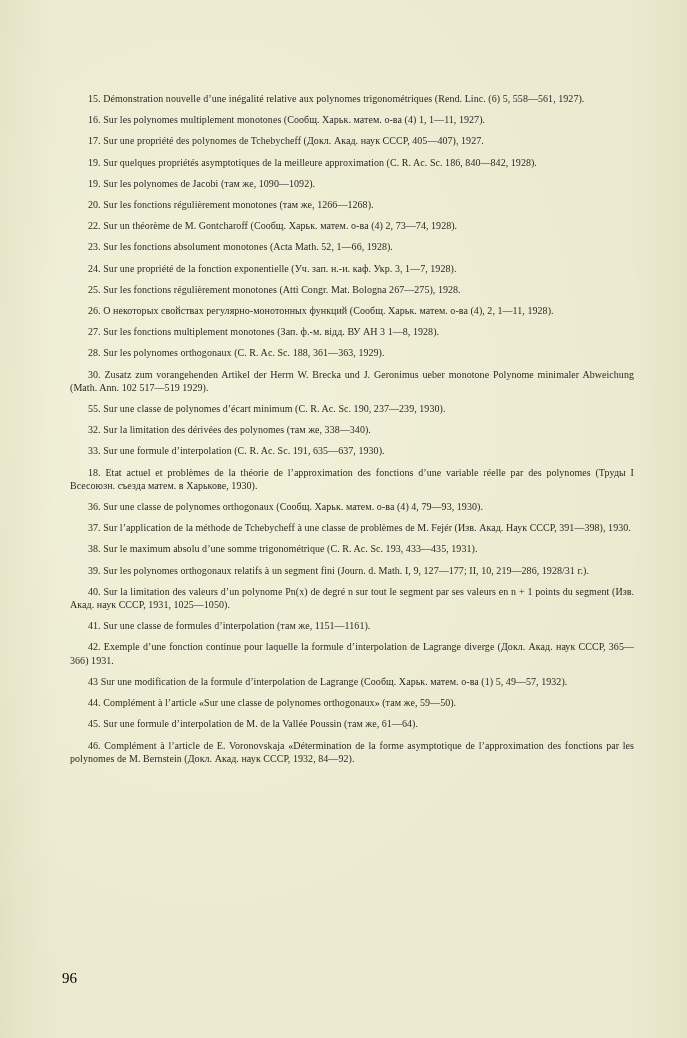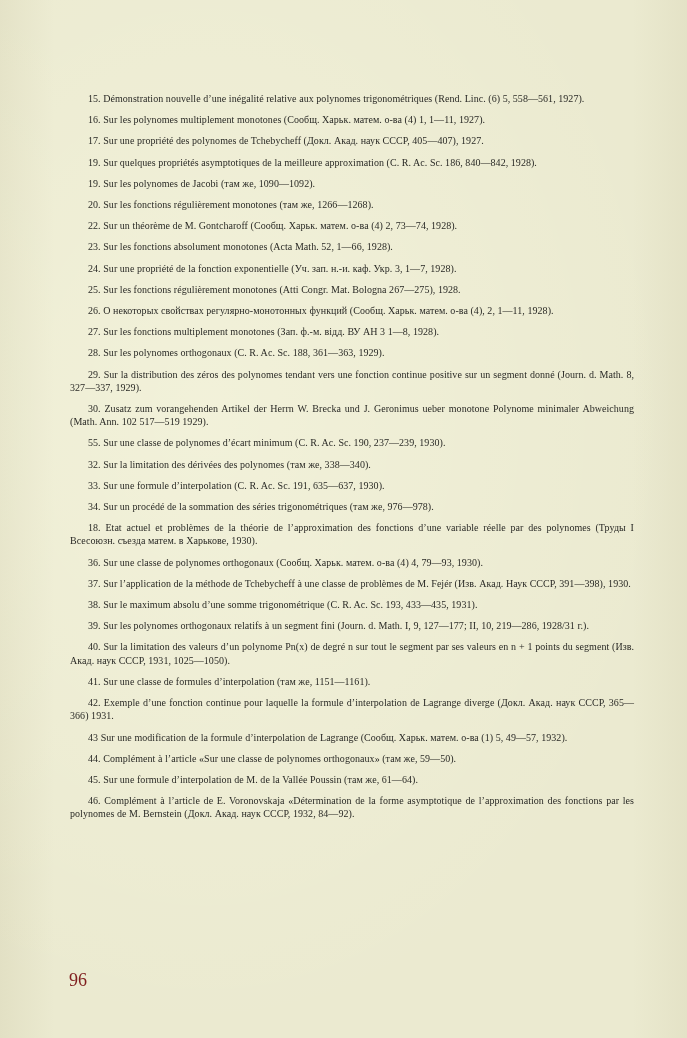--- a/index.html
+++ b/index.html
@@ -16,47 +16,45 @@
   }
   .entry {
     font-size: 10px; line-height: 13.2px;
     text-align: justify;
     text-indent: 18px;
     margin: 8px;
     letter-spacing: 0.05px;
   }
   .entry .num { }
   .page-number {
-    position: absolute; left: 69px; top: 970px;
-    font-size: 18px; color: #7f1d1d;
+    position: absolute; left: 62px; top: 970px;
+    font-size: 15px; color: #000000;
   }
 </style>
 </head>
 <body>
 
 <div class="page">
   <p class="entry"><span class="num">15.</span> <span>Démonstration nouvelle d’une inégalité relative aux polynomes trigonométriques (Rend. Linc. (6) 5, 558—561, 1927).</span></p>
   <p class="entry"><span class="num">16.</span> <span>Sur les polynomes multiplement monotones (Сообщ. Харьк. матем. о-ва (4) 1, 1—11, 1927).</span></p>
   <p class="entry"><span class="num">17.</span> <span>Sur une propriété des polynomes de Tchebycheff (Докл. Акад. наук СССР, 405—407), 1927.</span></p>
   <p class="entry"><span class="num">19.</span> <span>Sur quelques propriétés asymptotiques de la meilleure approximation (C. R. Ac. Sc. 186, 840—842, 1928).</span></p>
   <p class="entry"><span class="num">19.</span> <span>Sur les polynomes de Jacobi (там же, 1090—1092).</span></p>
   <p class="entry"><span class="num">20.</span> <span>Sur les fonctions régulièrement monotones (там же, 1266—1268).</span></p>
   <p class="entry"><span class="num">22.</span> <span>Sur un théorème de M. Gontcharoff (Сообщ. Харьк. матем. о-ва (4) 2, 73—74, 1928).</span></p>
   <p class="entry"><span class="num">23.</span> <span>Sur les fonctions absolument monotones (Acta Math. 52, 1—66, 1928).</span></p>
   <p class="entry"><span class="num">24.</span> <span>Sur une propriété de la fonction exponentielle (Уч. зап. н.-и. каф. Укр. 3, 1—7, 1928).</span></p>
   <p class="entry"><span class="num">25.</span> <span>Sur les fonctions régulièrement monotones (Atti Congr. Mat. Bologna 267—275), 1928.</span></p>
   <p class="entry"><span class="num">26.</span> <span>О некоторых свойствах регулярно-монотонных функций (Сообщ. Харьк. матем. о-ва (4), 2, 1—11, 1928).</span></p>
   <p class="entry"><span class="num">27.</span> <span>Sur les fonctions multiplement monotones (Зап. ф.-м. відд. ВУ АН 3 1—8, 1928).</span></p>
   <p class="entry"><span class="num">28.</span> <span>Sur les polynomes orthogonaux (C. R. Ac. Sc. 188, 361—363, 1929).</span></p>
-  <p class="entry"><span class="num">29.</span> <span>Sur la distribution des zéros des polynomes tendant vers une fonction continue positive sur un segment donné (Journ. d. Math. 8, 327—337, 1929).</span></p>
   <p class="entry"><span class="num">30.</span> <span>Zusatz zum vorangehenden Artikel der Herrn W. Brecka und J. Geronimus ueber monotone Polynome minimaler Abweichung (Math. Ann. 102 517—519 1929).</span></p>
   <p class="entry"><span class="num">55.</span> <span>Sur une classe de polynomes d’écart minimum (C. R. Ac. Sc. 190, 237—239, 1930).</span></p>
   <p class="entry"><span class="num">32.</span> <span>Sur la limitation des dérivées des polynomes (там же, 338—340).</span></p>
   <p class="entry"><span class="num">33.</span> <span>Sur une formule d’interpolation (C. R. Ac. Sc. 191, 635—637, 1930).</span></p>
-  <p class="entry"><span class="num">34.</span> <span>Sur un procédé de la sommation des séries trigonométriques (там же, 976—978).</span></p>
   <p class="entry"><span class="num">18.</span> <span>Etat actuel et problèmes de la théorie de l’approximation des fonctions d’une variable réelle par des polynomes (Труды I Всесоюзн. съезда матем. в Харькове, 1930).</span></p>
   <p class="entry"><span class="num">36.</span> <span>Sur une classe de polynomes orthogonaux (Сообщ. Харьк. матем. о-ва (4) 4, 79—93, 1930).</span></p>
   <p class="entry"><span class="num">37.</span> <span>Sur l’application de la méthode de Tchebycheff à une classe de problèmes de M. Fejér (Изв. Акад. Наук СССР, 391—398), 1930.</span></p>
   <p class="entry"><span class="num">38.</span> <span>Sur le maximum absolu d’une somme trigonométrique (C. R. Ac. Sc. 193, 433—435, 1931).</span></p>
   <p class="entry"><span class="num">39.</span> <span>Sur les polynomes orthogonaux relatifs à un segment fini (Journ. d. Math. I, 9, 127—177; II, 10, 219—286, 1928/31 г.).</span></p>
   <p class="entry"><span class="num">40.</span> <span>Sur la limitation des valeurs d’un polynome Pn(x) de degré n sur tout le segment par ses valeurs en n + 1 points du segment (Изв. Акад. наук СССР, 1931, 1025—1050).</span></p>
   <p class="entry"><span class="num">41.</span> <span>Sur une classe de formules d’interpolation (там же, 1151—1161).</span></p>
   <p class="entry"><span class="num">42.</span> <span>Exemple d’une fonction continue pour laquelle la formule d’interpolation de Lagrange diverge (Докл. Акад. наук СССР, 365—366) 1931.</span></p>
   <p class="entry"><span class="num">43</span> <span>Sur une modification de la formule d’interpolation de Lagrange (Сообщ. Харьк. матем. о-ва (1) 5, 49—57, 1932).</span></p>
   <p class="entry"><span class="num">44.</span> <span>Complément à l’article «Sur une classe de polynomes orthogonaux» (там же, 59—50).</span></p>

